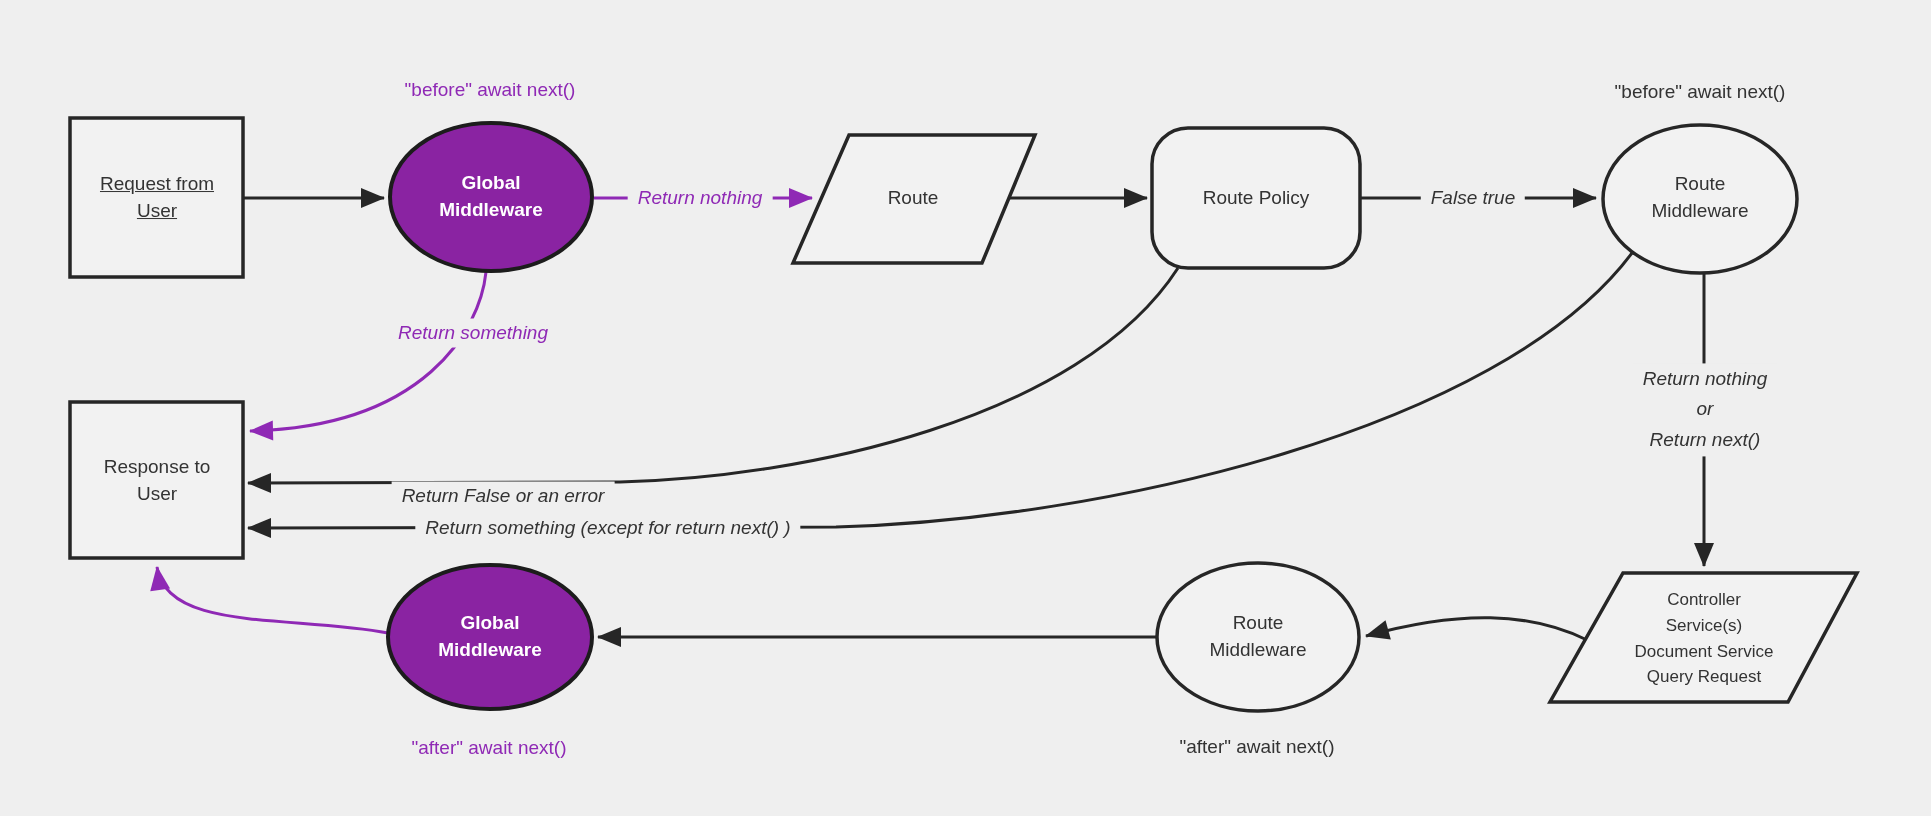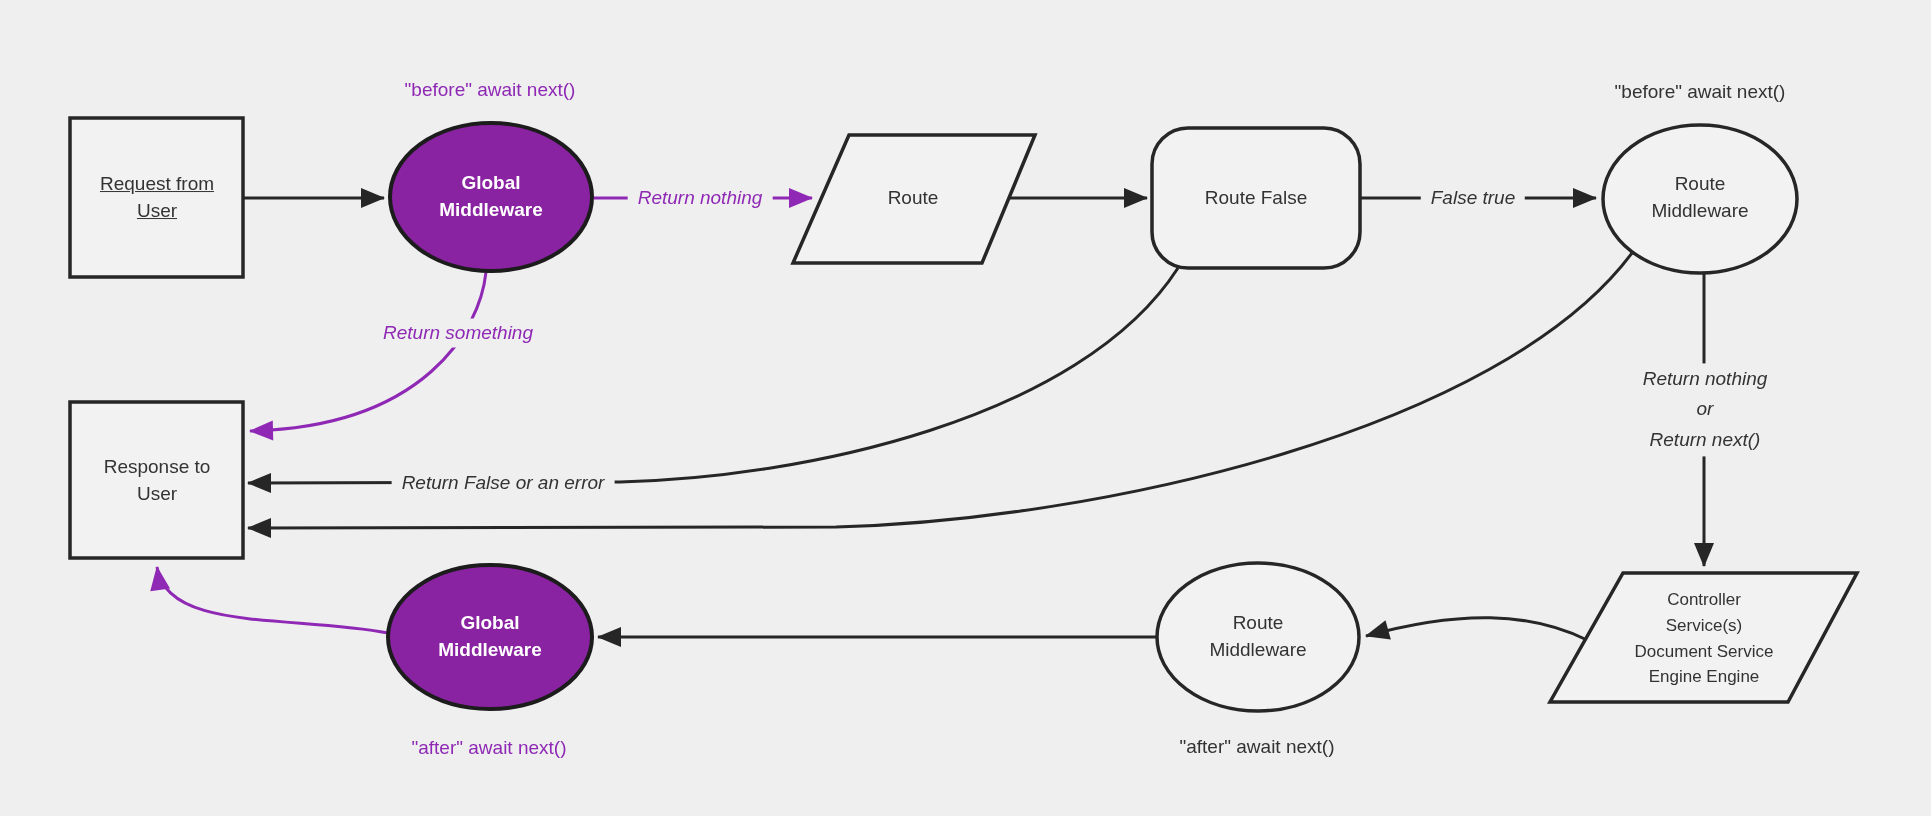--- a/index.html
+++ b/index.html
@@ -69,40 +69,41 @@
       <ellipse class="shape-purple" cx="490" cy="637" rx="102" ry="72"></ellipse>
       <rect class="shape" x="70" y="402" width="173" height="156"></rect>
     </g>
   </svg>
 
   <div class="lbl" style="left:157px;top:198px;text-decoration:underline;">Request from
 User</div>
   <div class="lbl on-node" style="left:491px;top:197px;">Global
 Middleware</div>
   <div class="lbl" style="left:913px;top:198px;">Route</div>
-  <div class="lbl" style="left:1256px;top:198px;">Route False</div>
+  <div class="lbl" style="left:1256px;top:198px;">Route Policy</div>
   <div class="lbl" style="left:1700px;top:198px;">Route
 Middleware</div>
   <div class="lbl small" style="left:1704px;top:639px;">Controller
 Service(s)
 Document Service
-Engine Engine</div>
+Query Request</div>
   <div class="lbl" style="left:1258px;top:637px;">Route
 Middleware</div>
   <div class="lbl on-node" style="left:490px;top:637px;">Global
 Middleware</div>
   <div class="lbl" style="left:157px;top:481px;">Response to
 User</div>
 
   <div class="lbl purple" style="left:490px;top:90px;">"before" await next()</div>
   <div class="lbl" style="left:1700px;top:92px;">"before" await next()</div>
   <div class="lbl" style="left:1257px;top:747px;">"after" await next()</div>
   <div class="lbl purple" style="left:489px;top:748px;">"after" await next()</div>
 
   <div class="lbl edge-lbl purple" style="left:700px;top:198px;">Return nothing</div>
   <div class="lbl edge-lbl" style="left:1473px;top:198px;">False true</div>
   <div class="lbl edge-lbl or-lbl" style="left:1705px;top:410px;">Return nothing
 or
 Return next()</div>
-  <div class="lbl edge-lbl" style="left:503px;top:483px;text-align:center;">Return False or an error</div>
-  <div class="lbl edge-lbl purple" style="left:458px;top:333px;">Return something</div>
+  <div class="lbl edge-lbl" style="left:503px;top:496px;text-align:center;">Return False or an error</div>
+  <div class="lbl edge-lbl" style="left:608px;top:528px;">Return something (except for return next() )</div>
+  <div class="lbl edge-lbl purple" style="left:473px;top:333px;">Return something</div>
 
 </div>
 
 </body></html>

